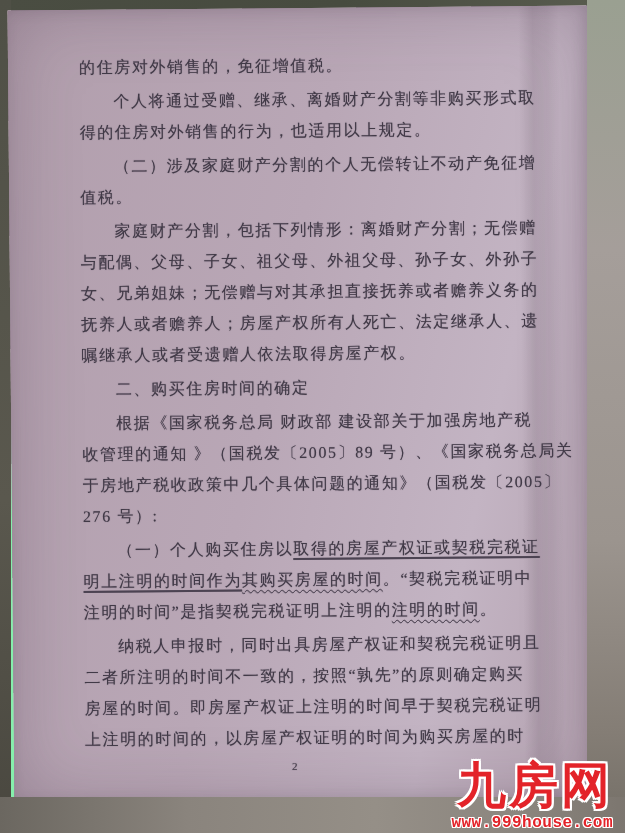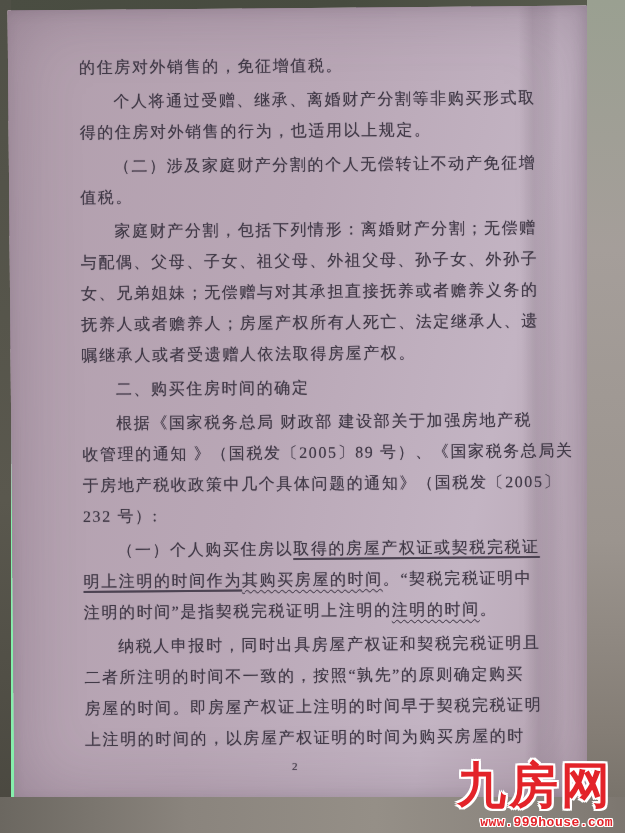--- a/index.html
+++ b/index.html
@@ -81,21 +81,21 @@
   }
   .brand {
     font-size: 49px; font-weight: 900; letter-spacing: 3px;
     line-height: 54px;
     color: #e32329;
     text-shadow:
       -2px -2px 0 #fff, 2px -2px 0 #fff, -2px 2px 0 #fff, 2px 2px 0 #fff,
       -2px 0 0 #fff, 2px 0 0 #fff, 0 -2px 0 #fff, 0 2px 0 #fff;
   }
   .brand-url {
-    font-size: 13px; font-weight: bold; letter-spacing: 0.5px;
+    font-size: 16px; font-weight: bold; letter-spacing: 0.5px;
     margin-top: -2px; line-height: 18px;
     color: #e32329;
     text-shadow:
       -1px -1px 0 #fff, 1px -1px 0 #fff, -1px 1px 0 #fff, 1px 1px 0 #fff,
       -1px 0 0 #fff, 1px 0 0 #fff, 0 -1px 0 #fff, 0 1px 0 #fff;
   }
 </style>
 </head>
 <body>
 
@@ -114,21 +114,21 @@
         <div class="line"><span>值税。</span></div>
         <div class="line indent para"><span>家庭财产分割，包括下列情形：离婚财产分割；无偿赠</span></div>
         <div class="line"><span>与配偶、父母、子女、祖父母、外祖父母、孙子女、外孙子</span></div>
         <div class="line"><span>女、兄弟姐妹；无偿赠与对其承担直接抚养或者赡养义务的</span></div>
         <div class="line"><span>抚养人或者赡养人；房屋产权所有人死亡、法定继承人、遗</span></div>
         <div class="line"><span>嘱继承人或者受遗赠人依法取得房屋产权。</span></div>
         <div class="line indent para"><span>二、购买住房时间的确定</span></div>
         <div class="line indent para"><span>根据《国家税务总局 财政部 建设部关于加强房地产税</span></div>
         <div class="line"><span>收管理的通知 》（国税发〔2005〕89 号）、《国家税务总局关</span></div>
         <div class="line"><span>于房地产税收政策中几个具体问题的通知》（国税发〔2005〕</span></div>
-        <div class="line"><span>232 号）:</span></div>
+        <div class="line"><span>276 号）:</span></div>
         <div class="line indent para"><span>（一）个人购买住房以</span><span class="u-solid">取得的房屋产权证或契税完税证</span></div>
         <div class="line"><span class="u-solid">明上注明的时间作为</span><span class="u-wavy">其购买房屋的时间</span><span>。“契税完税证明中</span></div>
         <div class="line"><span>注明的时间”是指契税完税证明上注明的</span><span class="u-wavy">注明的时间</span><span>。</span></div>
         <div class="line indent para"><span>纳税人申报时，同时出具房屋产权证和契税完税证明且</span></div>
         <div class="line"><span>二者所注明的时间不一致的，按照“孰先”的原则确定购买</span></div>
         <div class="line"><span>房屋的时间。即房屋产权证上注明的时间早于契税完税证明</span></div>
         <div class="line"><span>上注明的时间的，以房屋产权证明的时间为购买房屋的时</span></div>
       </div>
   </div>
 

